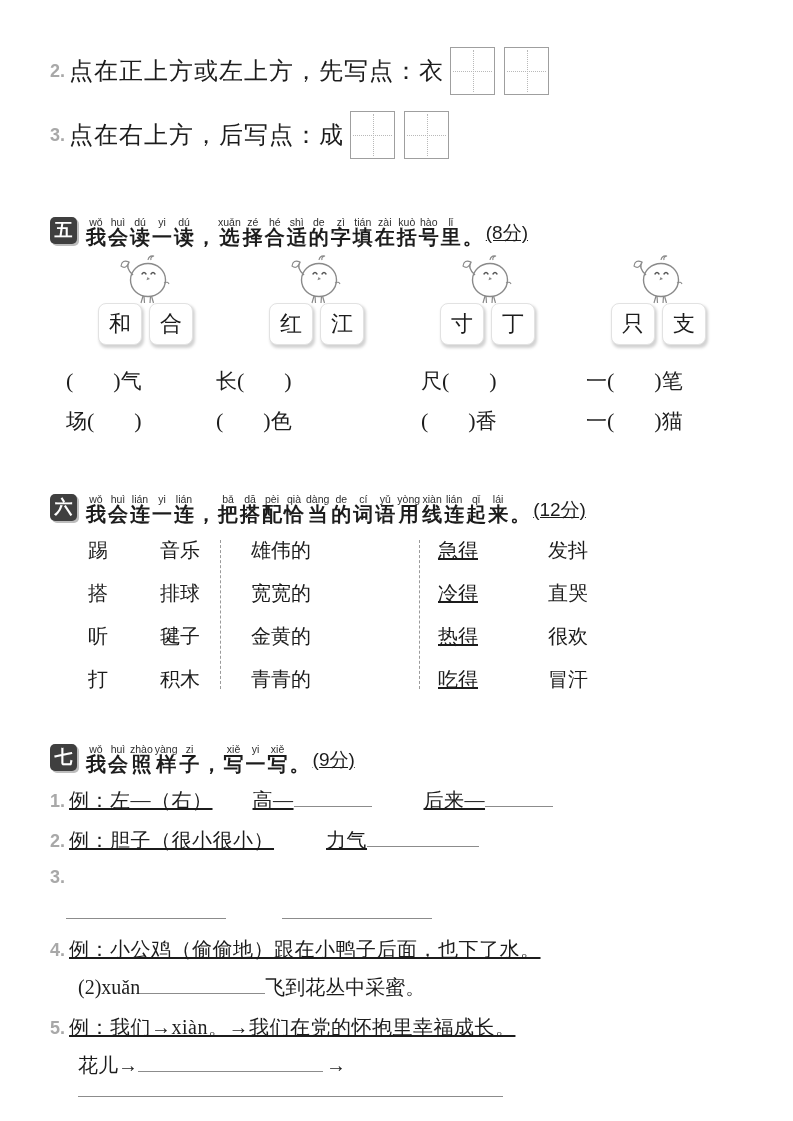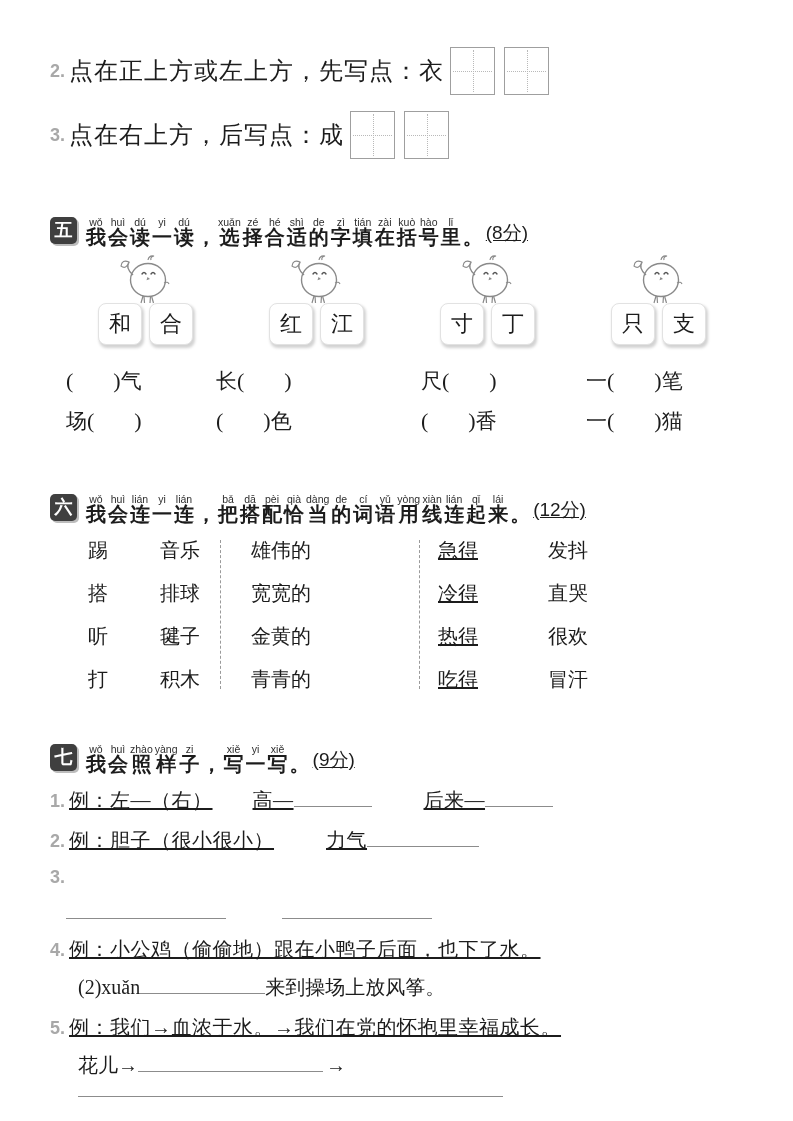--- a/index.html
+++ b/index.html
@@ -245,25 +245,25 @@
     <span class="ul w150 ml55"></span>
   </div>
 
   <div class="q">
     <span class="qnum">4.</span>
     <span class="txt">例：小公鸡（偷偷地）跟在小鸭子后面，也下了水。</span>
   </div>
 
 
   <div class="sub">
-    <span>(2)</span><span>xuǎn</span><span class="ul w125"></span><span>来到操场上放风筝。</span>
+    <span>(2)</span><span>xuǎn</span><span class="ul w125"></span><span>飞到花丛中采蜜。</span>
   </div>
 
   <div class="q">
     <span class="qnum">5.</span>
-    <span class="txt">例：我们→血浓于水。→我们在党的怀抱里幸福成长。</span>
+    <span class="txt">例：我们→xiàn。→我们在党的怀抱里幸福成长。</span>
   </div>
 
   <div class="sub">
     <span>花儿→</span><span class="ul w185"></span><span class="arrow">→</span><span class="ul w430"></span>
   </div>
 
 </div>
 
 </body></html>

